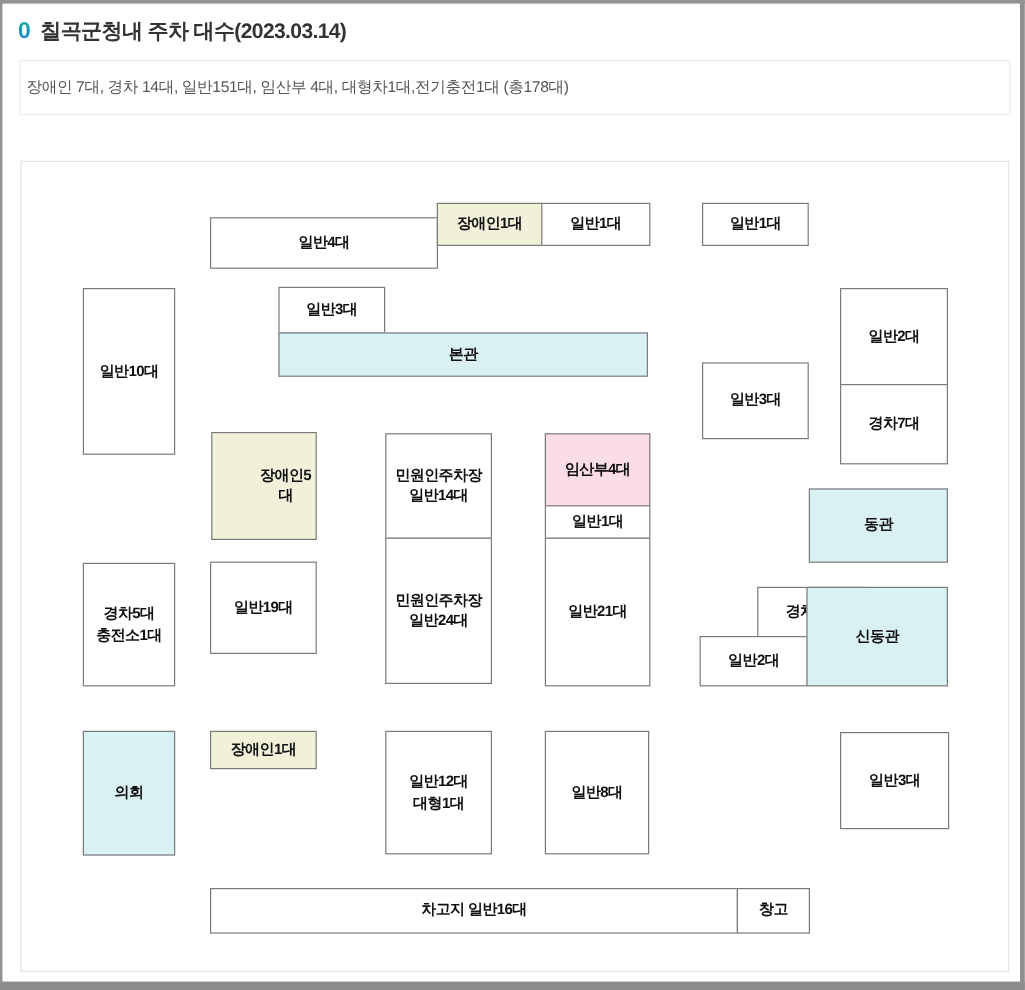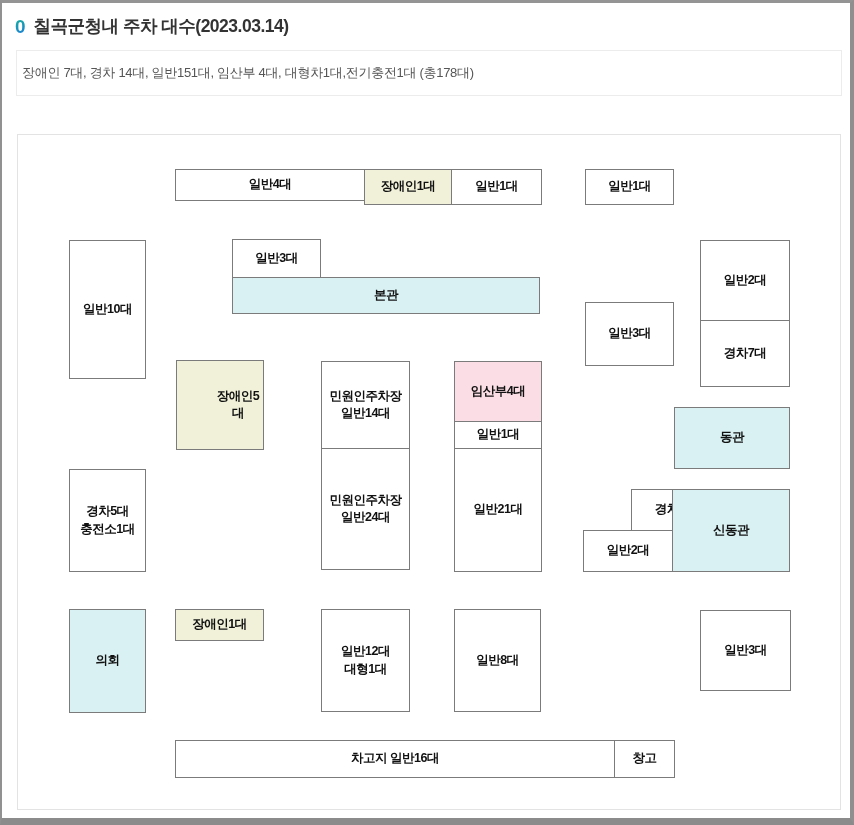--- a/index.html
+++ b/index.html
@@ -50,21 +50,21 @@
   <div class="header">
     <span class="title-bullet">0</span>
     <span class="page-title">칠곡군청내 주차 대수(2023.03.14)</span>
   </div>
 
   <div class="summary-box">
     <span class="summary-text">장애인 7대, 경차 14대, 일반151대, 임산부 4대, 대형차1대,전기충전1대 (총178대)</span>
   </div>
 
   <div class="map-panel">
-      <div class="pbox general" style="left: 157px; top: 34px; width: 190px; height: 32px; border-color: rgb(123, 123, 123);">
+      <div class="pbox general" style="left: 157px; top: 46px; width: 190px; height: 43px; border-color: rgb(123, 123, 123);">
         <span>일반4대</span>
       </div>
       <div class="pbox disabled" style="left: 346px; top: 34px; width: 88px; height: 36px; border-color: rgb(123, 123, 123);">
         <span>장애인1대</span>
       </div>
       <div class="pbox general" style="left: 433px; top: 34px; width: 91px; height: 36px; border-color: rgb(123, 123, 123);">
         <span>일반1대</span>
       </div>
       <div class="pbox general" style="left: 567px; top: 34px; width: 89px; height: 36px; border-color: rgb(123, 123, 123);">
         <span>일반1대</span>
@@ -103,20 +103,23 @@
       <div class="pbox general" style="left: 436px; top: 313px; width: 88px; height: 124px; border-color: rgb(123, 123, 123);">
         <span>일반21대</span>
       </div>
       <div class="pbox building" style="left: 656px; top: 272px; width: 116px; height: 62px; border-color: rgb(123, 123, 123);">
         <span>동관</span>
       </div>
       <div class="pbox general" style="left: 51px; top: 334px; width: 77px; height: 103px; border-color: rgb(123, 123, 123);">
         <span>경차5대
 충전소1대</span>
       </div>
+      <div class="pbox general" style="left: 157px; top: 333px; width: 89px; height: 77px; border-color: rgb(123, 123, 123);">
+        <span>일반19대</span>
+      </div>
       <div class="pbox general" style="left: 303px; top: 313px; width: 89px; height: 122px; border-color: rgb(123, 123, 123);">
         <span>민원인주차장
 일반24대</span>
       </div>
       <div class="pbox general" style="left: 565px; top: 354px; width: 90px; height: 42px; border-color: rgb(123, 123, 123); margin-left: 48px;">
         <span>경차2대</span>
       </div>
       <div class="pbox general" style="left: 565px; top: 395px; width: 90px; height: 42px; border-color: rgb(123, 123, 123);">
         <span>일반2대</span>
       </div>

